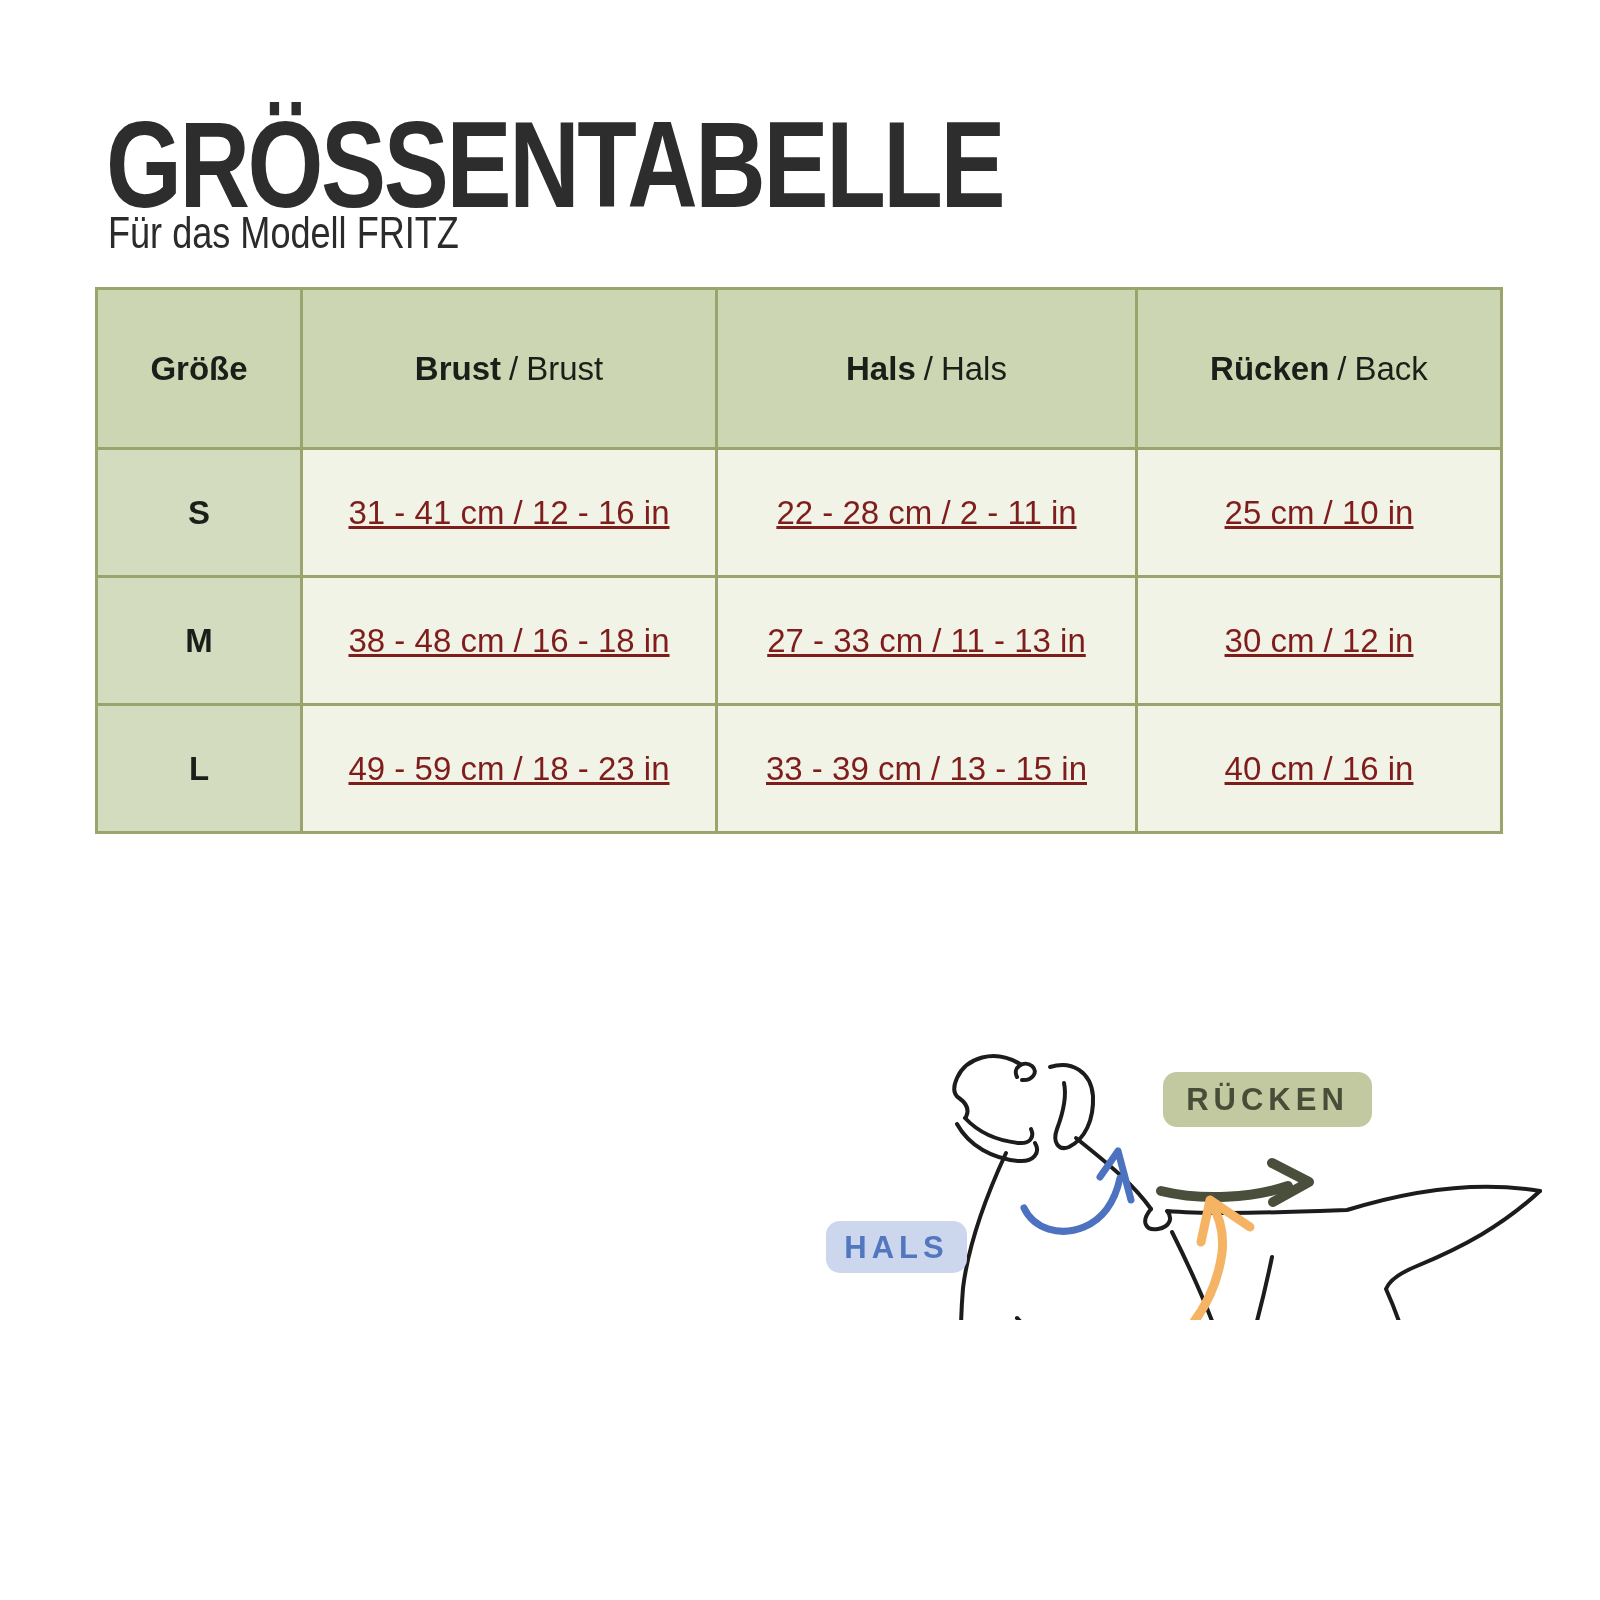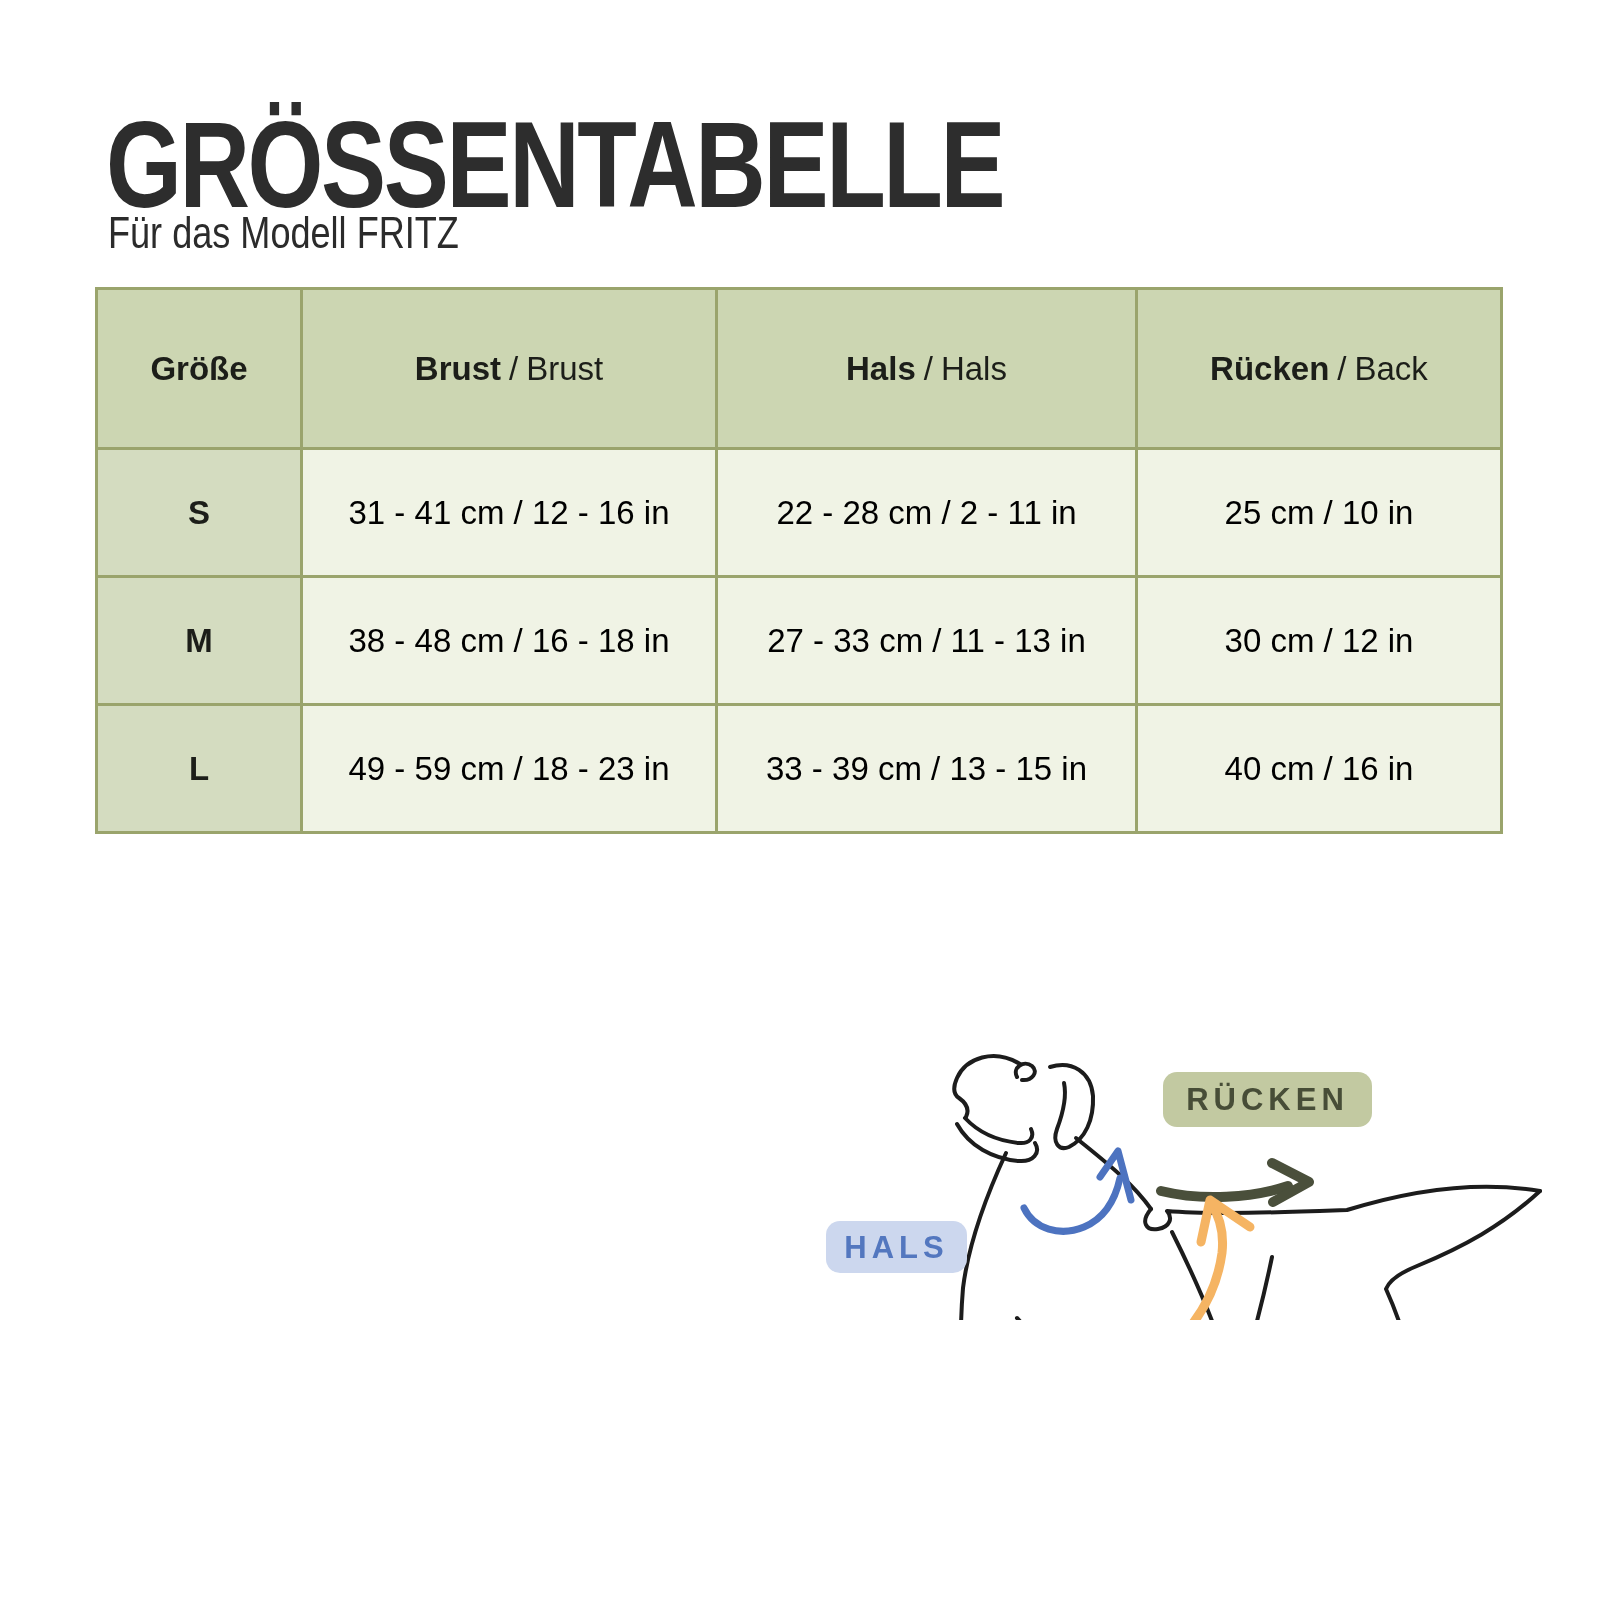--- a/index.html
+++ b/index.html
@@ -16,21 +16,21 @@
 
   
   .size-table-wrap{position:absolute;left:95px;top:287px;}
   table.size-table{border-collapse:collapse;table-layout:fixed;width:1405px;}
   table.size-table td,table.size-table th{border:3px solid #9aa46c;text-align:center;
         vertical-align:middle;padding:16px;margin-top:27px;}
   .hdr-cell{background:#ccd6b2;height:125px;font-size:33px;color:#1c1e19;font-weight:400;}
   .hdr-de{font-weight:700;}
   .sep{font-weight:400;margin:0 8px;}
   .size-cell{background:#d4dcc0;font-weight:700;font-size:33px;color:#1c1e19;}
-  .data-cell{background:#f0f3e5;font-size:33px;color:#000000;height:93px;}
+  .data-cell{background:#f0f3e5;font-size:33px;color:#7f1d1d;height:93px;text-decoration:underline;}
 
   
   .badge{position:absolute;border-radius:14px;display:flex;align-items:center;
          justify-content:center;font-weight:700;letter-spacing:5px;line-height:1;}
   .badge-ruecken{left:1163px;top:1072px;width:209px;height:55px;background:#c2c9a1;
                  color:#474d37;font-size:31px;}
   .badge-hals{left:826px;top:1221px;width:141px;height:52px;background:#ccd7ee;
               color:#5377bf;font-size:31px;}
   .badge-brust{left:1127px;top:1410px;width:152px;height:55px;background:#fce5c1;
                color:#f0a84e;font-size:29px;}

